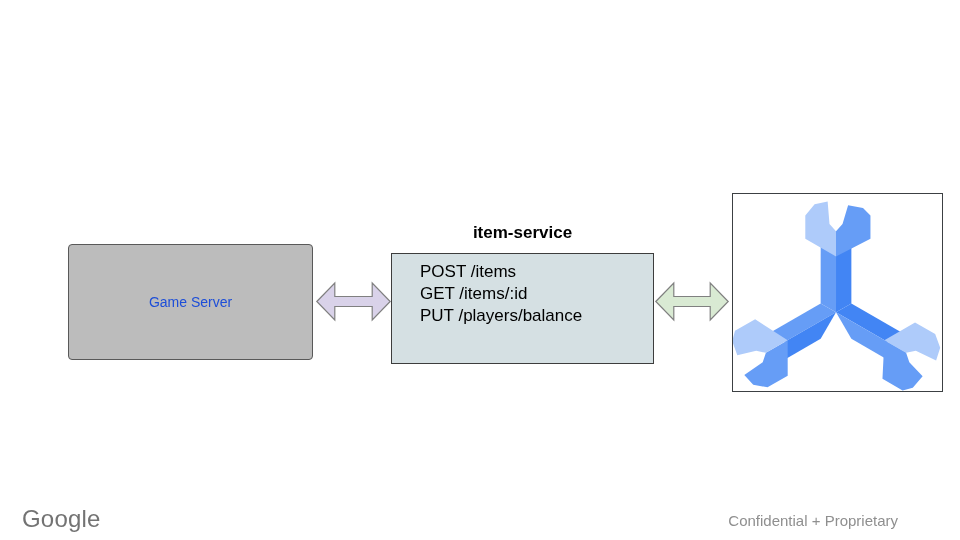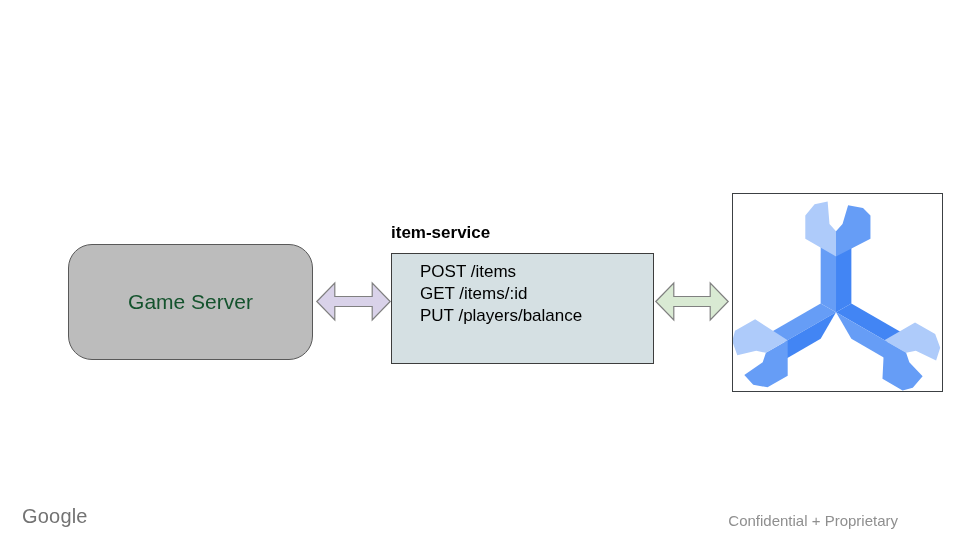--- a/index.html
+++ b/index.html
@@ -15,29 +15,29 @@
     position: absolute;
     box-sizing: border-box;
     display: flex;
     align-items: center;
     justify-content: center;
   }
   .game-server {
     left: 68px; top: 244px;
     width: 245px; height: 116px;
     border: 1px solid #595959;
-    border-radius: 24px;
-    font-size: 21px;
-    color: #14532d;
+    border-radius: 4px;
+    font-size: 14px;
+    color: #1d4ed8;
   }
   .item-title {
     position: absolute;
     left: 391px; top: 223px;
     width: 263px;
-    text-align: left;
+    text-align: center;
     font-size: 17px;
     font-weight: bold;
     color: #000;
   }
   .item-service {
     position: absolute;
     box-sizing: border-box;
     left: 391px; top: 253px;
     width: 263px; height: 111px;
     border: 1px solid #3d3d3d;
@@ -56,21 +56,21 @@
     box-sizing: border-box;
     left: 732px; top: 193px;
     width: 211px; height: 199px;
     border: 1px solid #3c4043;
     background: #ffffff;
   }
   .logo-box svg { display: block; width: 100%; height: 100%; }
   .google-brand {
     position: absolute;
     left: 22px; top: 505px;
-    font-size: 20px;
+    font-size: 24px;
     font-weight: 500;
     letter-spacing: 0.2px;
     color: #737373;
   }
   .confidential {
     position: absolute;
     right: 62px; top: 512px;
     font-size: 15px;
     color: #8f8f8f;
   }

